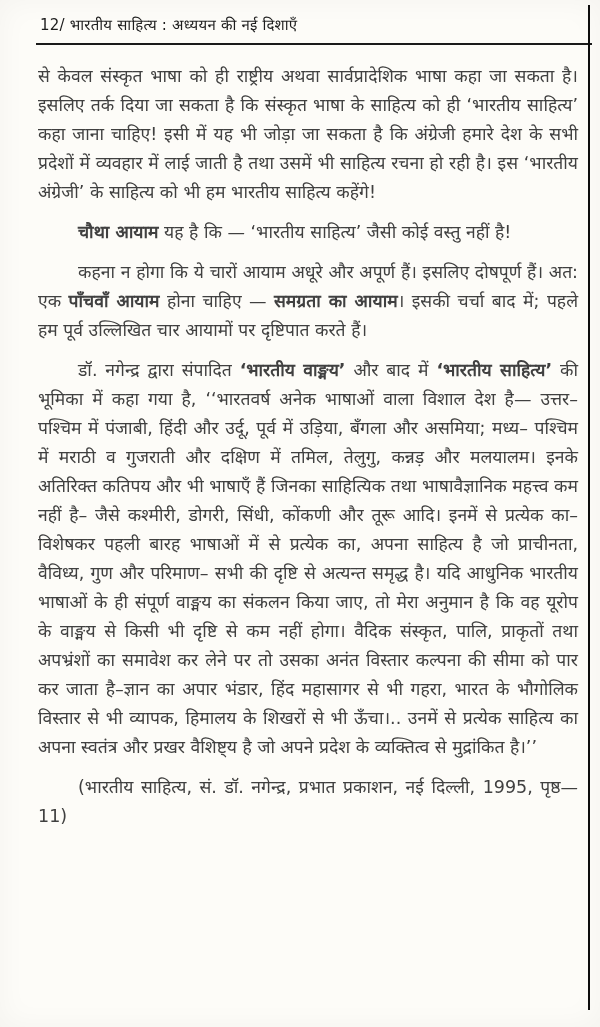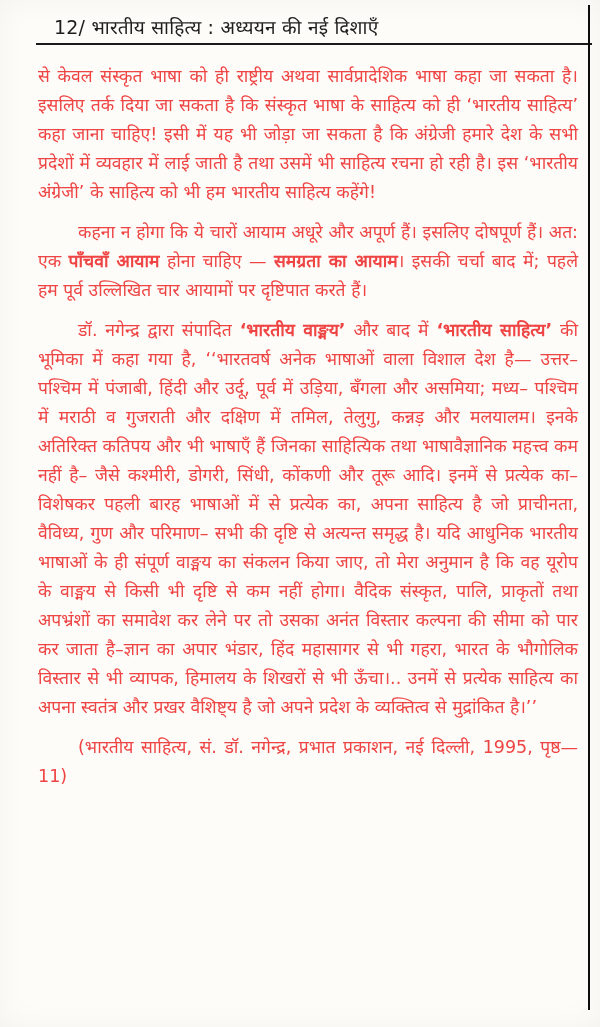--- a/index.html
+++ b/index.html
@@ -14,23 +14,23 @@
     height: 1027px;
     margin: 0 auto;
     background: #fdfcf8;
     overflow: hidden;
     color: #161616;
     box-shadow: inset 0 0 30px rgba(0,0,0,0.04);
   }
   .running-header {
     position: absolute;
     top: 14px;
-    left: 54px;
+    left: 40px;
     right: 24px;
-    font-size: 19px;
+    font-size: 15px;
     letter-spacing: 0.2px;
     color: #1d1d1d;
     white-space: nowrap;
   }
   .header-rule {
     position: absolute;
     top: 43px;
     left: 36px;
     width: 556px;
     height: 2px;
@@ -45,38 +45,39 @@
     background: #0d0d0d;
   }
   .page-body {
     position: absolute;
     top: 62px;
     left: 38px;
     width: 540px;
     font-size: 17.5px;
     line-height: 29px;
     text-align: justify;
-    color: #ef4444;
+    color: #404040;
   }
   .para {
     margin: 0 0 11px 0;
   }
   .para.indent {
     text-indent: 40px;
   }
   .bold {
     font-weight: 700;
   }
 </style>
 </head>
 <body>
 
 <div class="page">
   <div class="running-header">12/ भारतीय साहित्य : अध्ययन की नई दिशाएँ</div>
   <div class="header-rule"></div>
   <div class="scan-edge-right"></div>
   <div class="page-body">
       <p class="para"><span>से केवल संस्कृत भाषा को ही राष्ट्रीय अथवा सार्वप्रादेशिक भाषा कहा जा सकता है। इसलिए तर्क दिया जा सकता है कि संस्कृत भाषा के साहित्य को ही ‘भारतीय साहित्य’ कहा जाना चाहिए! इसी में यह भी जोड़ा जा सकता है कि अंग्रेजी हमारे देश के सभी प्रदेशों में व्यवहार में लाई जाती है तथा उसमें भी साहित्य रचना हो रही है। इस ‘भारतीय अंग्रेजी’ के साहित्य को भी हम भारतीय साहित्य कहेंगे!</span></p>
+      <p class="para indent"><span class="bold">चौथा आयाम</span><span> यह है कि — ‘भारतीय साहित्य’ जैसी कोई वस्तु नहीं है!</span></p>
       <p class="para indent"><span>कहना न होगा कि ये चारों आयाम अधूरे और अपूर्ण हैं। इसलिए दोषपूर्ण हैं। अत: एक </span><span class="bold">पाँचवाँ आयाम</span><span> होना चाहिए — </span><span class="bold">समग्रता का आयाम</span><span>। इसकी चर्चा बाद में; पहले हम पूर्व उल्लिखित चार आयामों पर दृष्टिपात करते हैं।</span></p>
       <p class="para indent"><span>डॉ. नगेन्द्र द्वारा संपादित </span><span class="bold">‘भारतीय वाङ्मय’</span><span> और बाद में </span><span class="bold">‘भारतीय साहित्य’</span><span> की भूमिका में कहा गया है, ‘‘भारतवर्ष अनेक भाषाओं वाला विशाल देश है— उत्तर–पश्चिम में पंजाबी, हिंदी और उर्दू, पूर्व में उड़िया, बँगला और असमिया; मध्य– पश्चिम में मराठी व गुजराती और दक्षिण में तमिल, तेलुगु, कन्नड़ और मलयालम। इनके अतिरिक्त कतिपय और भी भाषाएँ हैं जिनका साहित्यिक तथा भाषावैज्ञानिक महत्त्व कम नहीं है– जैसे कश्मीरी, डोगरी, सिंधी, कोंकणी और तूरू आदि। इनमें से प्रत्येक का– विशेषकर पहली बारह भाषाओं में से प्रत्येक का, अपना साहित्य है जो प्राचीनता, वैविध्य, गुण और परिमाण– सभी की दृष्टि से अत्यन्त समृद्ध है। यदि आधुनिक भारतीय भाषाओं के ही संपूर्ण वाङ्मय का संकलन किया जाए, तो मेरा अनुमान है कि वह यूरोप के वाङ्मय से किसी भी दृष्टि से कम नहीं होगा। वैदिक संस्कृत, पालि, प्राकृतों तथा अपभ्रंशों का समावेश कर लेने पर तो उसका अनंत विस्तार कल्पना की सीमा को पार कर जाता है–ज्ञान का अपार भंडार, हिंद महासागर से भी गहरा, भारत के भौगोलिक विस्तार से भी व्यापक, हिमालय के शिखरों से भी ऊँचा।.. उनमें से प्रत्येक साहित्य का अपना स्वतंत्र और प्रखर वैशिष्ट्य है जो अपने प्रदेश के व्यक्तित्व से मुद्रांकित है।’’</span></p>
       <p class="para indent"><span>(भारतीय साहित्य, सं. डॉ. नगेन्द्र, प्रभात प्रकाशन, नई दिल्ली, 1995, पृष्ठ—11)</span></p>
     </div>
 </div>
 
 </body></html>

